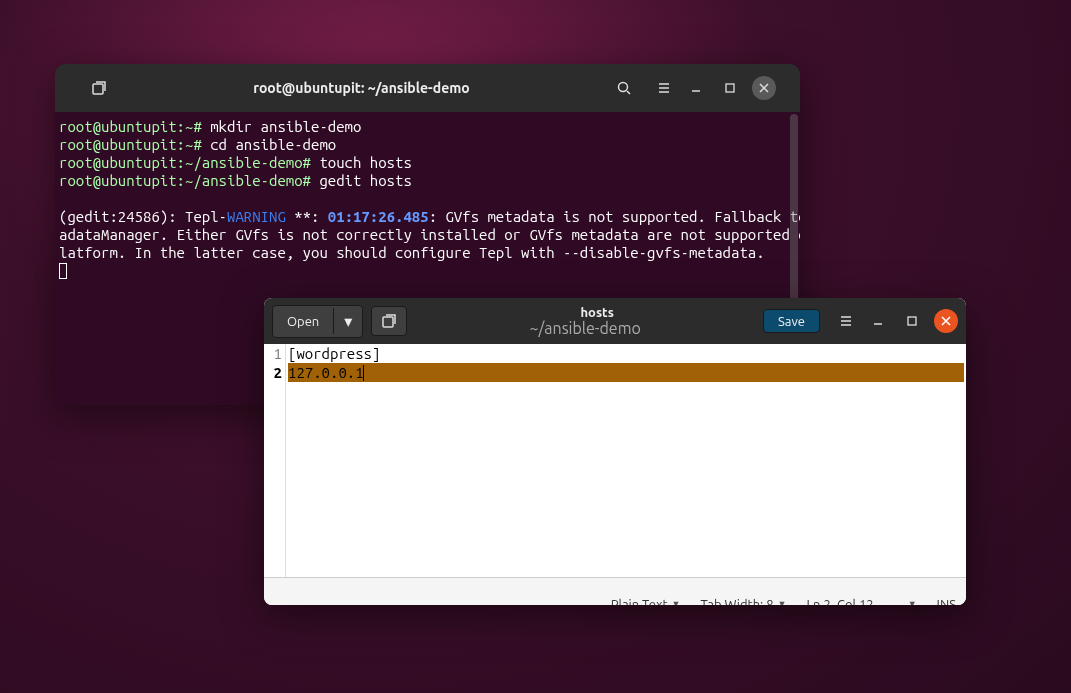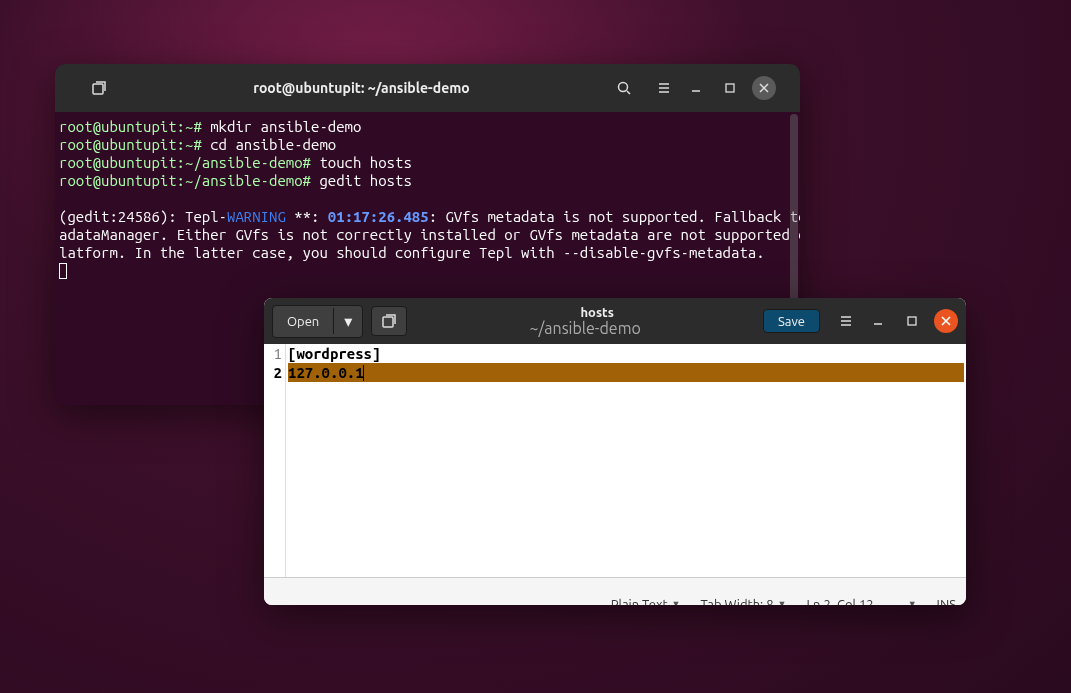--- a/index.html
+++ b/index.html
@@ -178,21 +178,21 @@
     .gutter {
       width: 22px;
       background: #fff;
       border-right: 1px solid #ddd;
       text-align: right;
       padding: 0 3px 0 0;
       color: #777;
       user-select: none;
     }
     .gutter .ln-current { color: #000; font-weight: bold; }
-    .editor-lines { flex: 1; padding: 0 2px; font-weight: bold; }
+    .editor-lines { flex: 1; padding: 0 2px; }
     .editor-line { height: 19px; }
     .editor-line.current { background: #a16207; }
     .editor-cursor {
       display: inline-block;
       width: 1px;
       height: 16px;
       background: #000;
       vertical-align: text-bottom;
       margin-left: -1px;
     }

